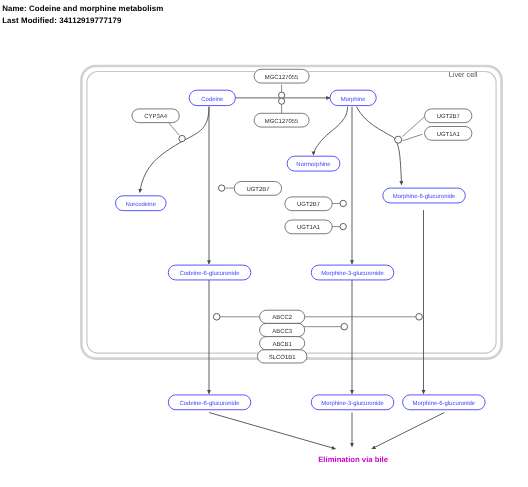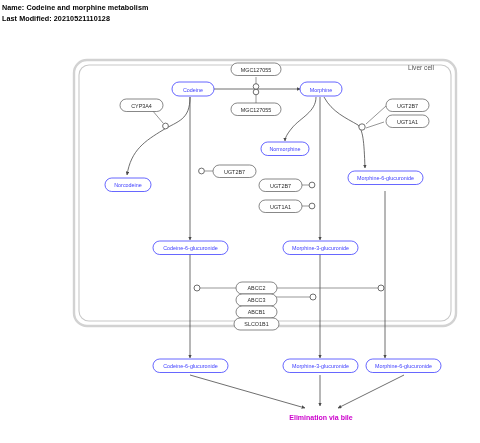--- a/index.html
+++ b/index.html
@@ -25,21 +25,21 @@
   .edge-cat{fill:none;stroke:#6a6a6a;stroke-width:0.7;}
   .anchor{fill:#ffffff;stroke:#4a4a4a;stroke-width:0.8;}
   .membrane-out{fill:none;stroke:#d2d2d2;stroke-width:2.4;}
   .membrane-in{fill:none;stroke:#c8c8c8;stroke-width:1.1;}
 </style>
 </head>
 <body>
 
 <div id="header">
   <div>Name: Codeine and morphine metabolism</div>
-  <div>Last Modified: 20210521110128</div>
+  <div>Last Modified: 34112919777179</div>
 </div>
 
 <svg id="canvas" width="480" height="443" viewBox="0 0 480 443">
   <defs>
     <marker id="arrow" viewBox="0 0 10 10" refX="9.2" refY="5" markerWidth="4.6" markerHeight="4.6" orient="auto-start-reverse">
       <path d="M 0 0 L 10 5 L 0 10 z" fill="#4a4a4a"></path>
     </marker>
   </defs>
 
   <g>

